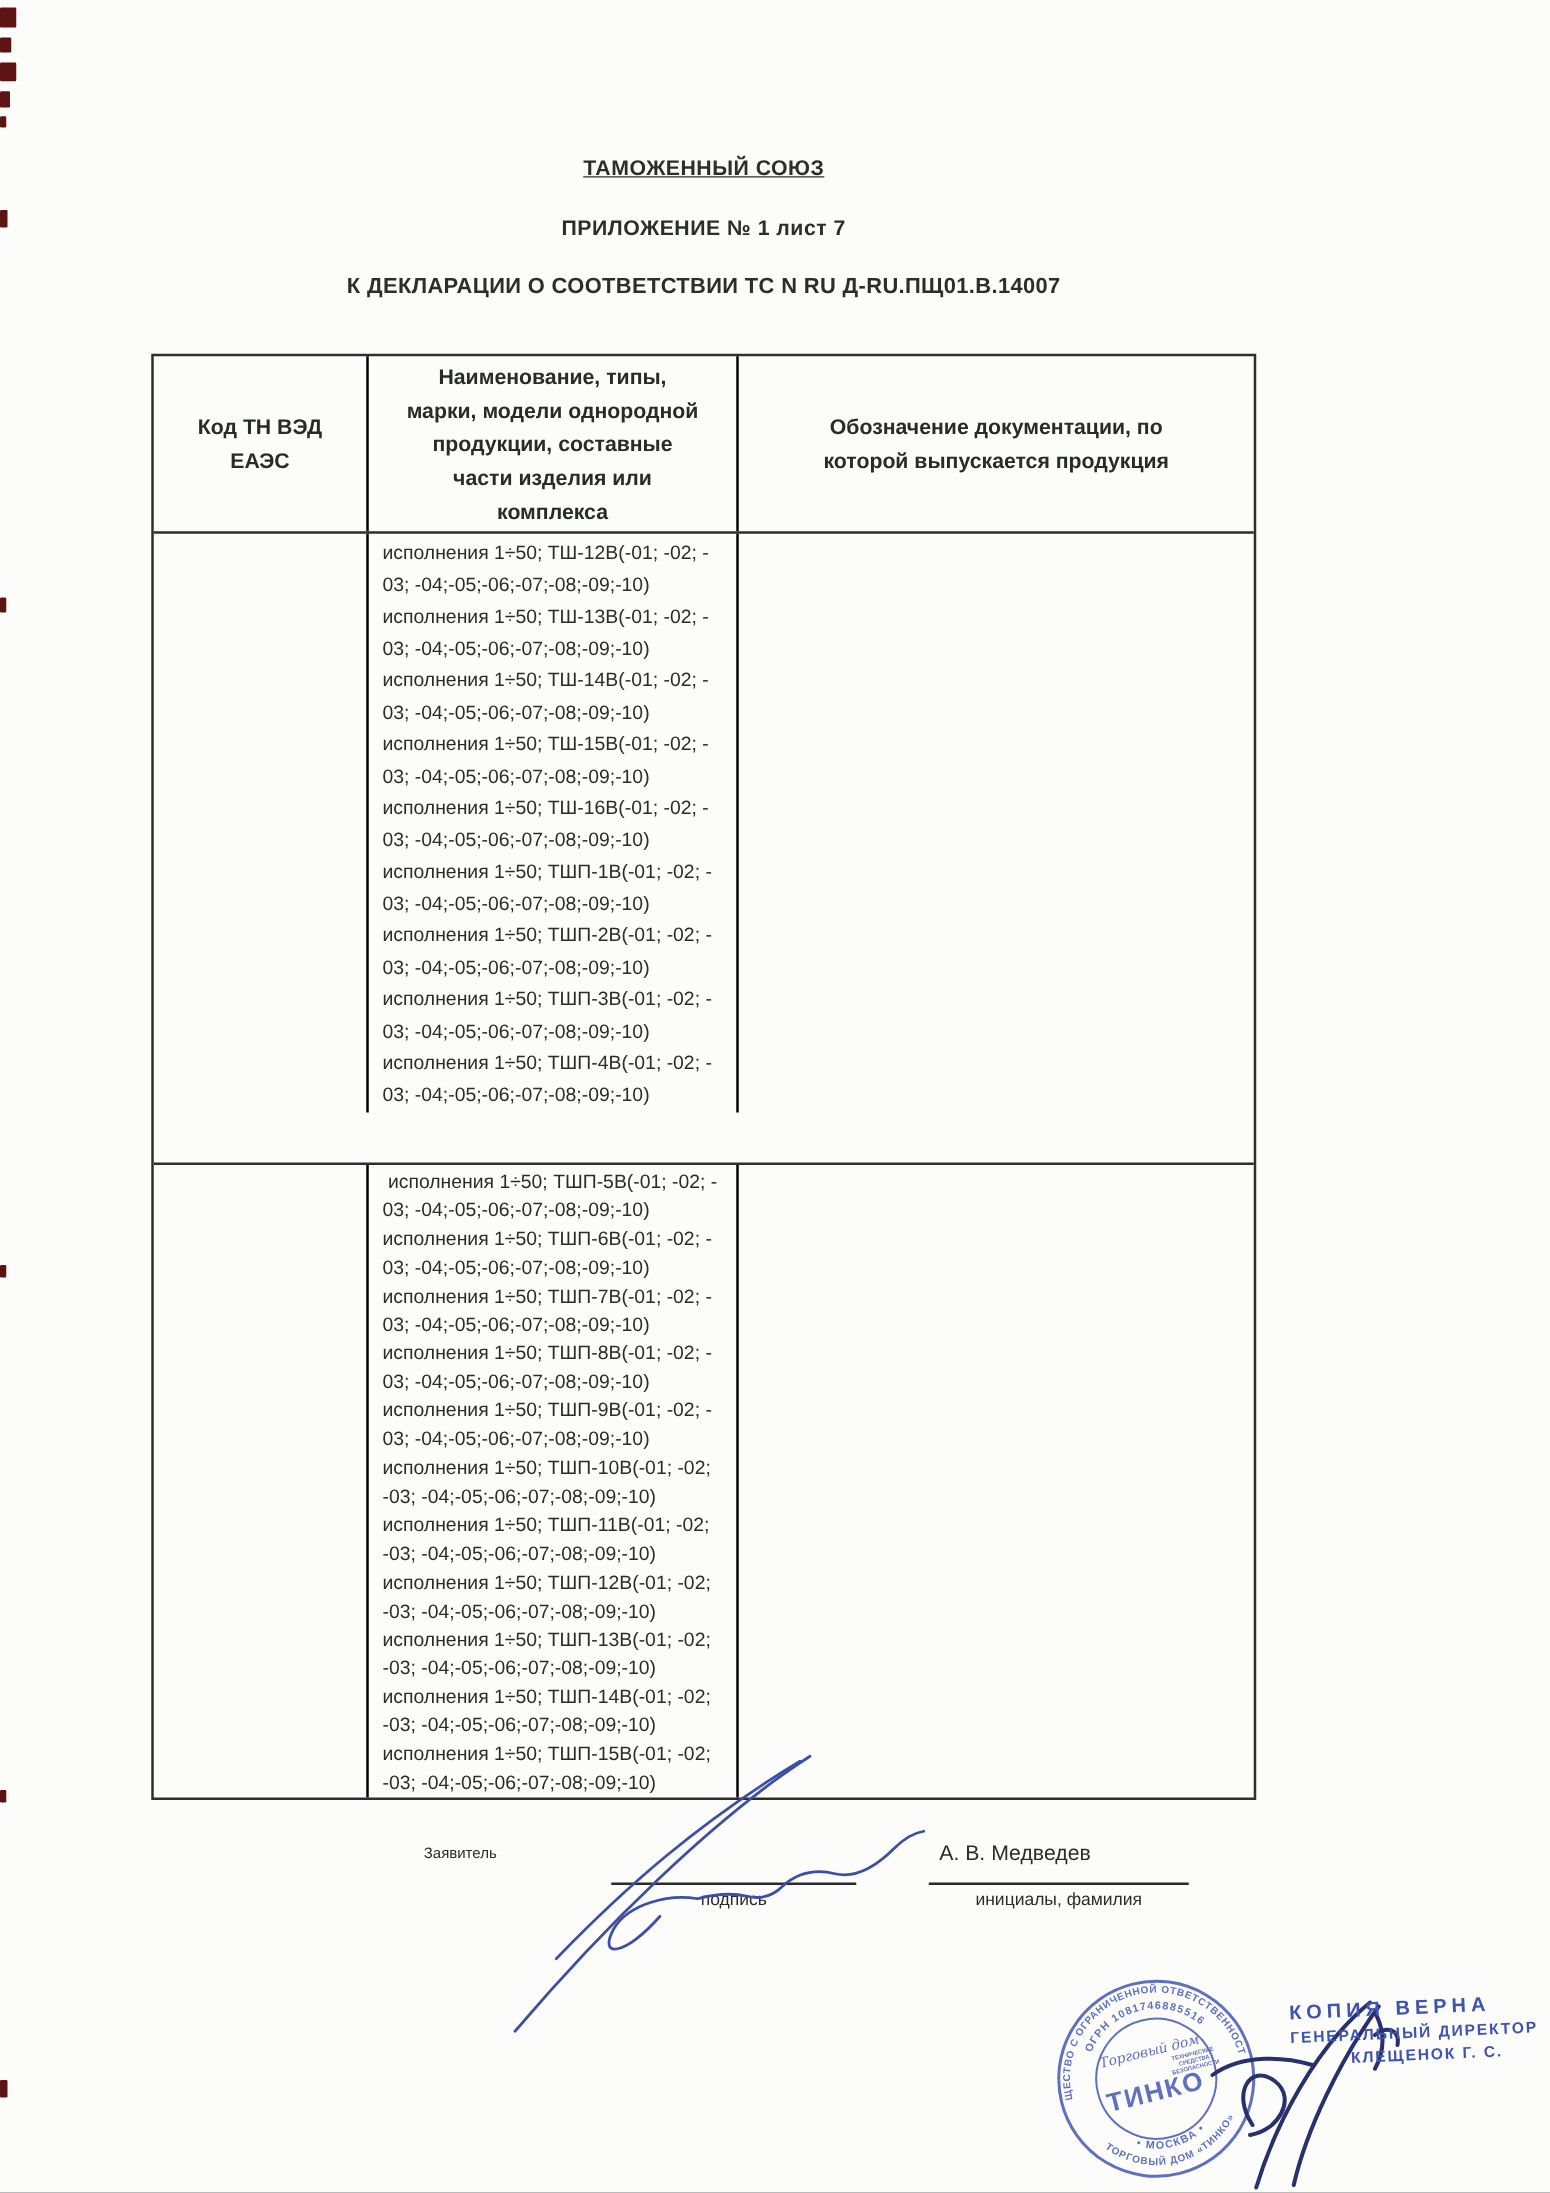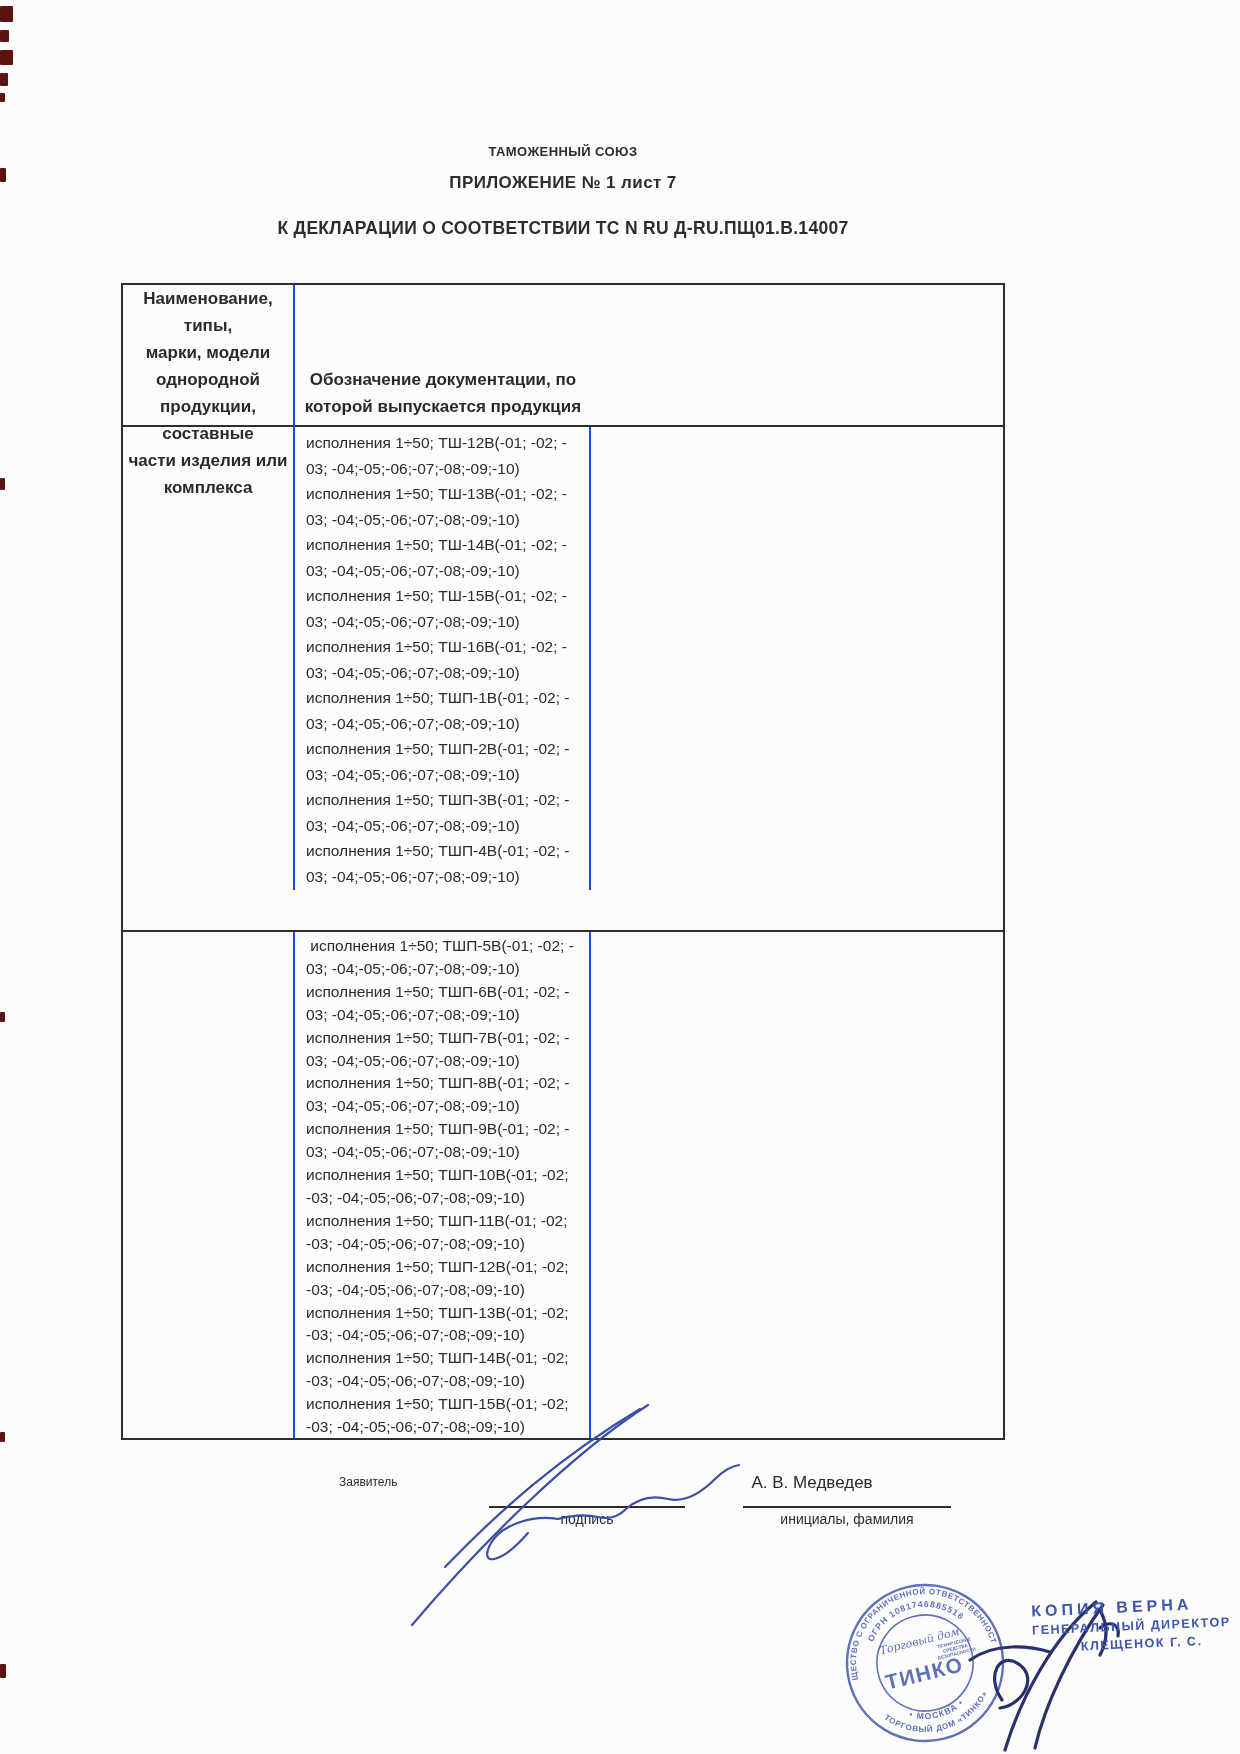--- a/index.html
+++ b/index.html
@@ -5,29 +5,29 @@
   html,body{margin:0;padding:0;background:#888;}
   .page{position:relative;width:1240px;height:1754px;background:#fcfcfa;overflow:hidden;
         font-family:"Liberation Sans", sans-serif;color:#242424;}
 
   
   .artifact{position:absolute;background:#5e1313;border-radius:1px;}
 
   
   .titles{position:absolute;left:120px;top:0;width:886px;}
   .title-line{position:absolute;width:100%;text-align:center;font-weight:bold;color:#2a2f2d;}
-  .title-1{top:144px;font-size:13px;letter-spacing:.4px;}
+  .title-1{top:125px;font-size:17px;letter-spacing:.4px;text-decoration:underline;}
   .title-2{top:173px;font-size:17px;letter-spacing:.4px;}
   .title-3{top:218px;font-size:17.5px;letter-spacing:.3px;}
 
   
   .doc-table{position:absolute;left:121px;top:283px;width:884px;border:2px solid #2e2e2e;box-sizing:border-box;}
   .t-row{display:grid;grid-template-columns:172px 296px 1fr;}
   .t-row + .t-row{border-top:2px solid #2e2e2e;}
-  .t-cell{border-right:2px solid #1d4ed8;box-sizing:border-box;min-width:0;}
+  .t-cell{border-right:2px solid #000000;box-sizing:border-box;min-width:0;}
   .t-cell:last-child{border-right:none;}
   .header-row{height:140px;}
   .header-cell{display:flex;flex-direction:column;justify-content:center;align-items:center;
                font-weight:bold;font-size:17px;line-height:27px;text-align:center;color:#272c2a;}
   .body-row-1{height:463px;}
   .body-row-2{height:506px;margin-top:40px;}
   .model-cell{padding:3px 2px 0 11px;font-size:15.5px;white-space:pre;overflow:hidden;color:#2b2b2b;}
   .body-row-1 .model-cell > div{line-height:25.5px;}
   .body-row-2 .model-cell > div{line-height:22.9px;}
 
@@ -65,20 +65,24 @@
   <div class="artifact" style="left:0;top:1664px;width:6px;height:14px"></div>
 
   <div class="titles">
     <div class="title-line title-1">ТАМОЖЕННЫЙ СОЮЗ</div>
     <div class="title-line title-2">ПРИЛОЖЕНИЕ № 1 лист 7</div>
     <div class="title-line title-3">К ДЕКЛАРАЦИИ О СООТВЕТСТВИИ ТС N RU Д-RU.ПЩ01.В.14007</div>
   </div>
 
   <div class="doc-table">
     <div class="t-row header-row">
+      <div class="t-cell header-cell">
+          <div>Код ТН ВЭД</div>
+          <div>ЕАЭС</div>
+        </div>
       <div class="t-cell header-cell">
           <div>Наименование, типы,</div>
           <div>марки, модели однородной</div>
           <div>продукции, составные</div>
           <div>части изделия или</div>
           <div>комплекса</div>
         </div>
       <div class="t-cell header-cell">
           <div>Обозначение документации, по</div>
           <div>которой выпускается продукция</div>

